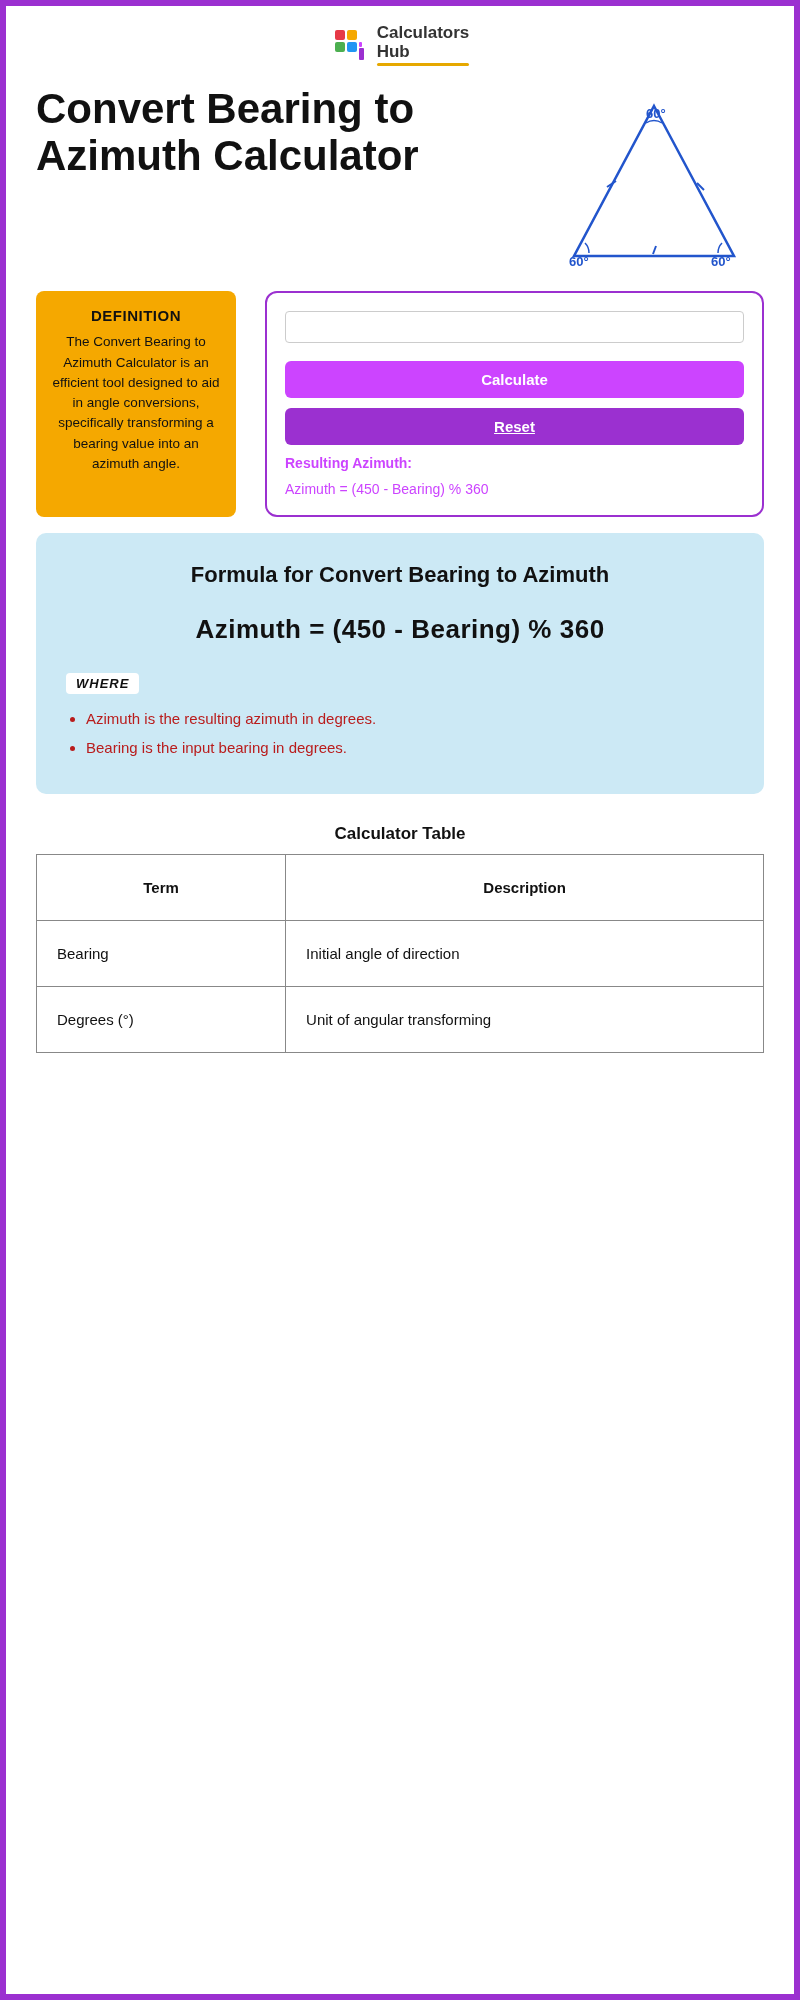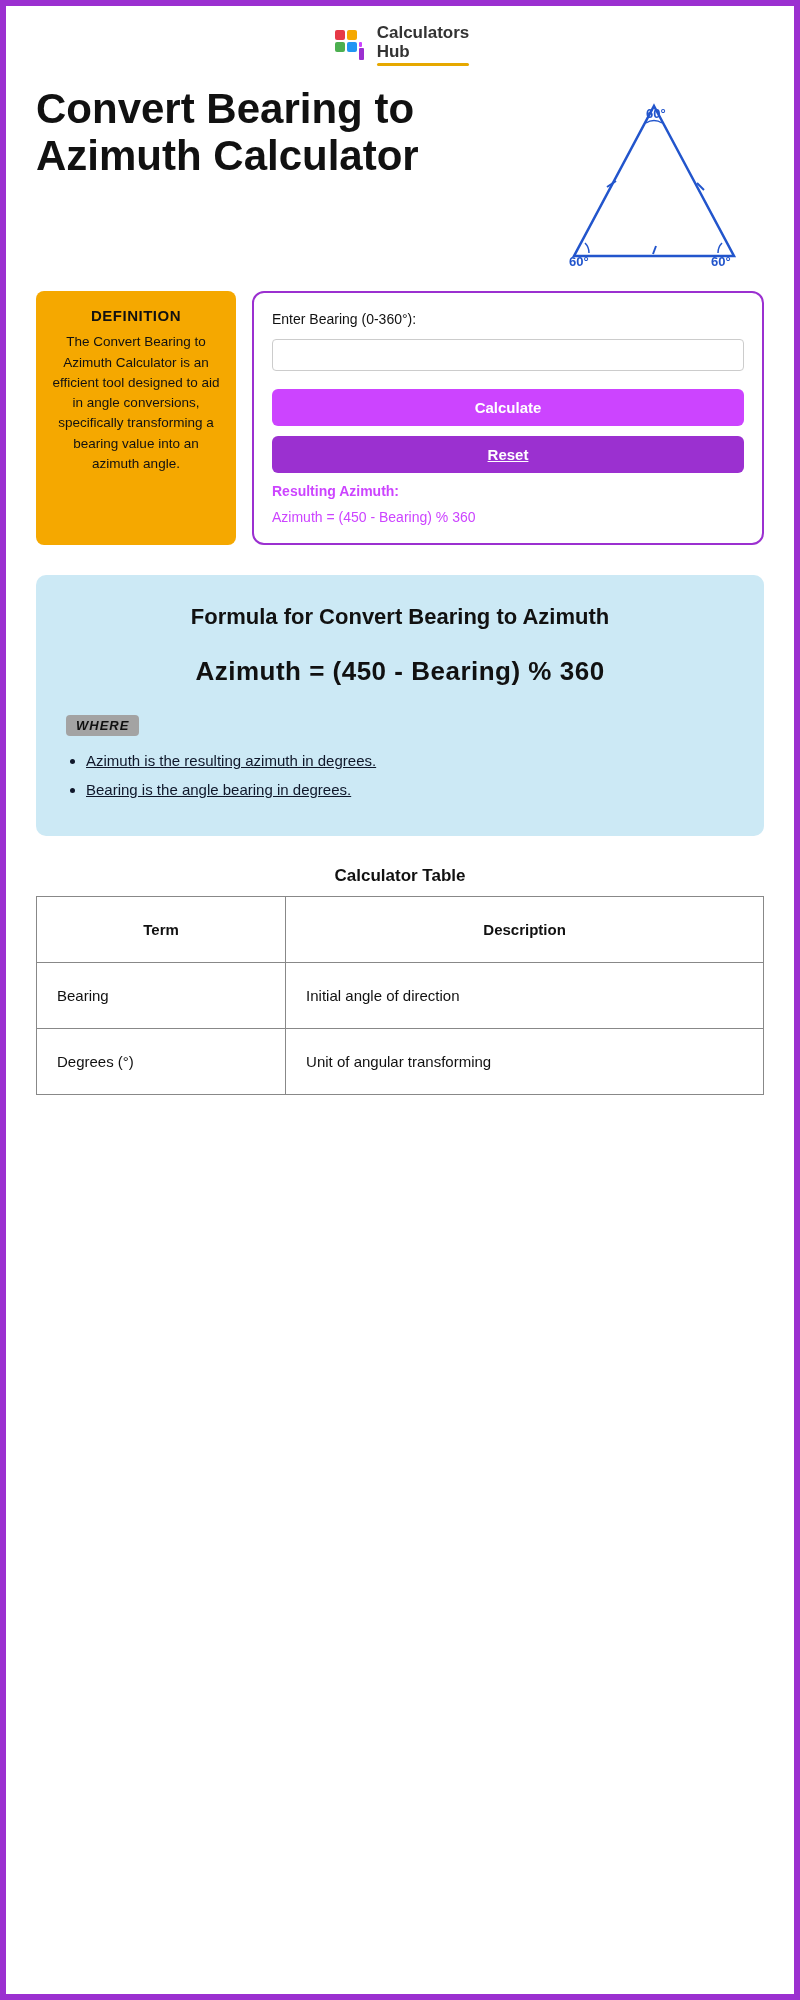--- a/index.html
+++ b/index.html
@@ -75,22 +75,22 @@
 
     
     .triangle-svg {
       width: 210px;
       height: 180px;
     }
 
     
     .def-calc-row {
       display: flex;
-      gap: 16px;
-      margin-bottom: 30px;
+      gap: 29px;
+      margin-bottom: 16px;
     }
 
     
     .definition-box {
       background: #f5a800;
       border-radius: 8px;
       padding: 16px;
       flex: 0 0 200px;
       text-align: center;
     }
@@ -182,39 +182,38 @@
     .formula-expression {
       font-size: 26px;
       font-weight: 700;
       color: #111;
       text-align: center;
       margin-bottom: 28px;
       letter-spacing: 0.5px;
     }
     .where-badge {
       display: inline-block;
-      background: #a3a3a3;
+      background: #ffffff;
       color: #111;
       font-weight: 900;
       font-size: 13px;
       padding: 3px 10px;
       border-radius: 4px;
       margin-bottom: 14px;
       font-style: italic;
       letter-spacing: 1px;
     }
     .formula-bullets {
       padding-left: 20px;
     }
     .formula-bullets li {
       font-size: 15px;
-      color: #0f172a;
+      color: #b91c1c;
       margin-bottom: 8px;
       line-height: 1.4;
-      text-decoration: underline;
     }
 
     
     .conversion-table-section {
       margin-bottom: 30px;
     }
     .conversion-table-title {
       font-size: 17px;
       font-weight: 700;
       text-align: center;
@@ -298,39 +297,38 @@
   </div>
 
   <div class="def-calc-row">
 
     <div class="definition-box">
       <div class="definition-title">DEFINITION</div>
       <div class="definition-text">The Convert Bearing to Azimuth Calculator is an efficient tool designed to aid in angle conversions, specifically transforming a bearing value into an azimuth angle.</div>
     </div>
 
     <div class="calculator-box">
-      <div class="calc-label">Enter Bearing (0-360°):</div>
       <input class="calc-input" type="text" placeholder="" style="">
       <button class="calc-btn-calculate">Calculate</button>
       <button class="calc-btn-reset">Reset</button>
       <div class="calc-result-label">Resulting Azimuth:</div>
       <div class="calc-result-formula">Azimuth = (450 - Bearing) % 360</div>
     </div>
 
   </div>
 
   <div class="formula-section">
     <div class="formula-heading">Formula for Convert Bearing to Azimuth</div>
     <div class="formula-expression">Azimuth = (450 - Bearing) % 360</div>
     <div>
       <span class="where-badge">WHERE</span>
     </div>
     <ul class="formula-bullets">
       <li>Azimuth is the resulting azimuth in degrees.</li>
-      <li>Bearing is the angle bearing in degrees.</li>
+      <li>Bearing is the input bearing in degrees.</li>
     </ul>
   </div>
 
   <div class="conversion-table-section">
     <div class="conversion-table-title">Calculator Table</div>
     <table class="conversion-table">
       <thead>
         <tr>
           <th>Term</th>
           <th>Description</th>

